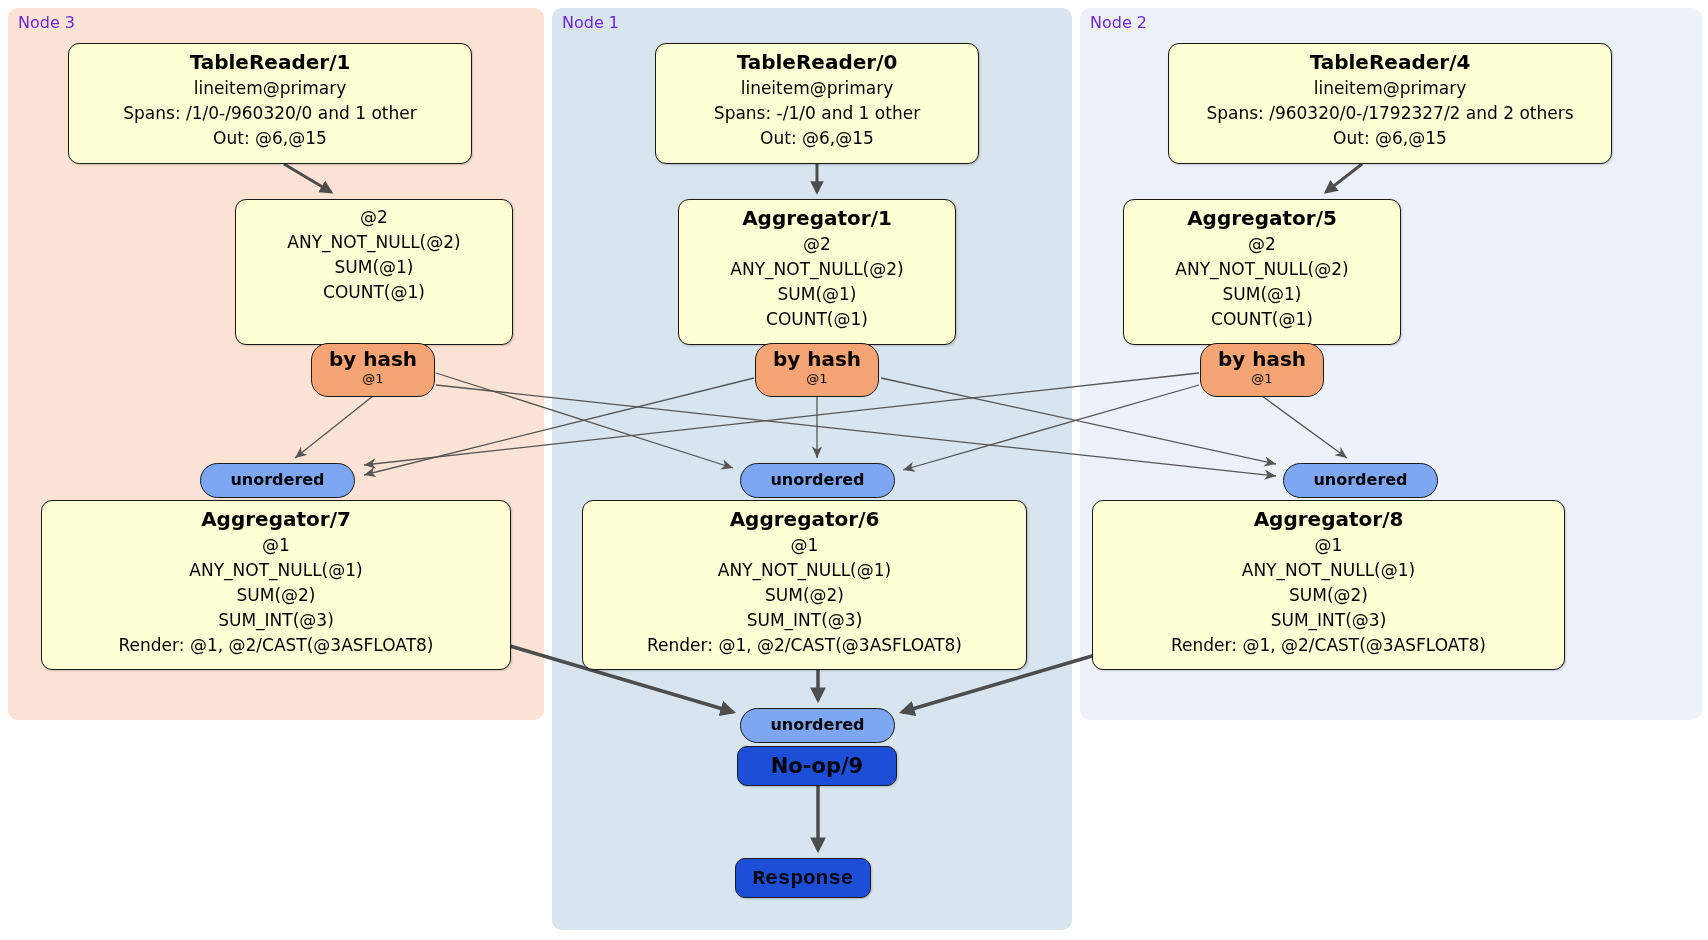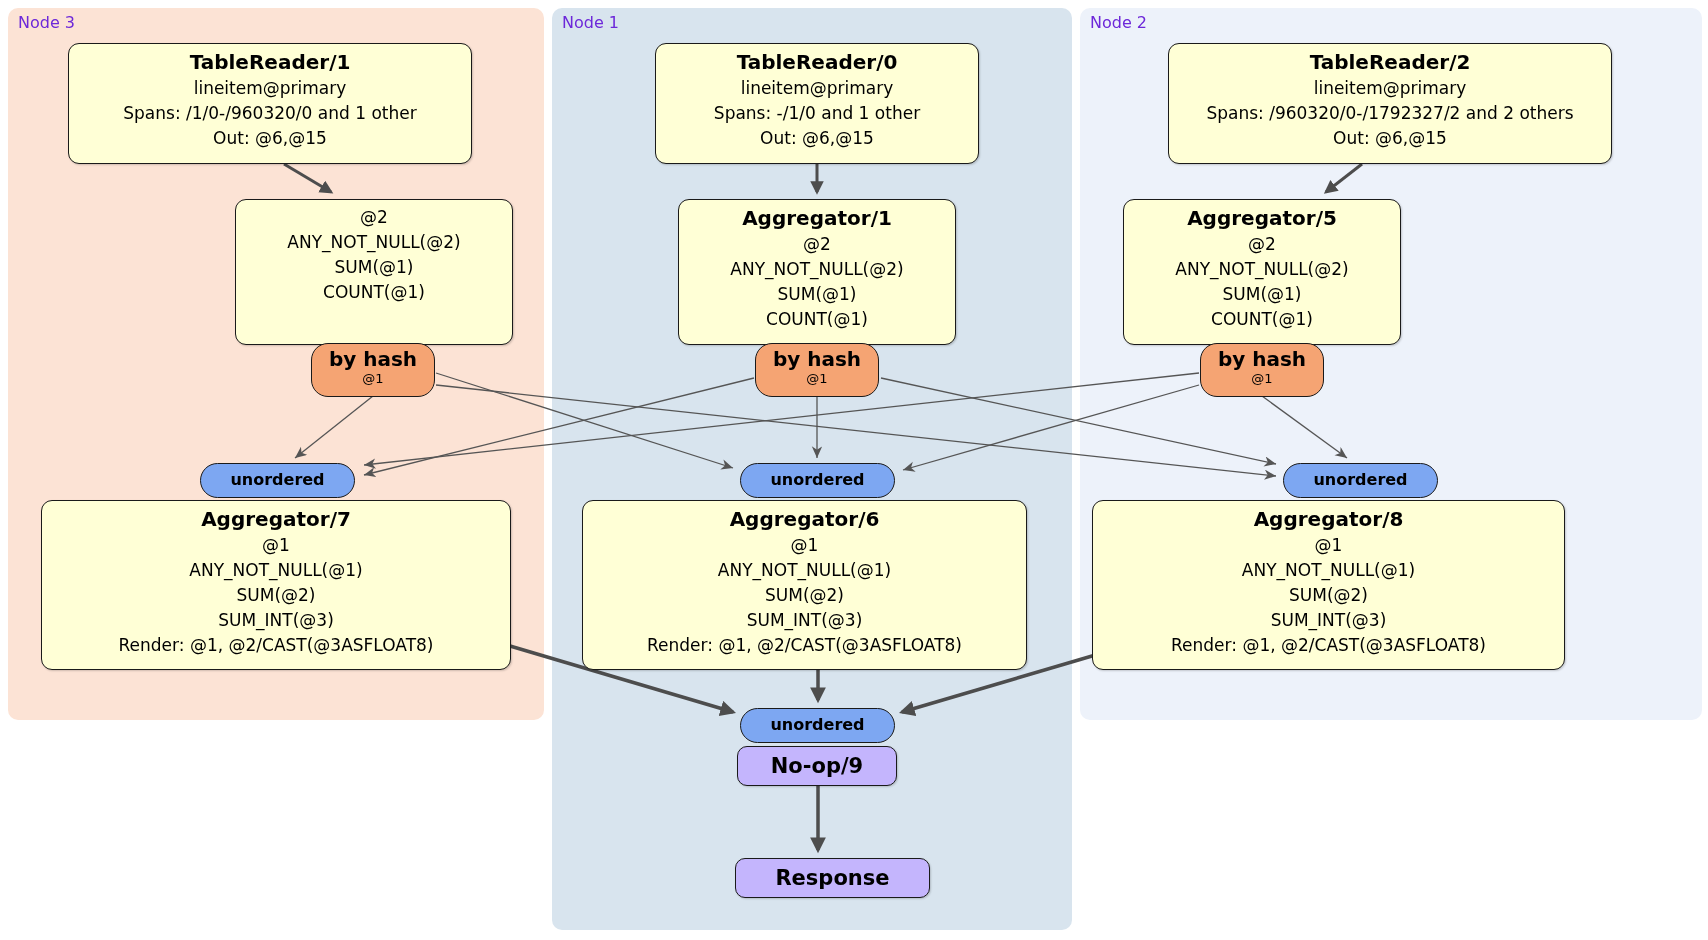--- a/index.html
+++ b/index.html
@@ -25,21 +25,21 @@
     width:124px;height:54px;text-align:center;box-sizing:border-box;padding-top:4px;
   }
   .router-label{font-weight:bold;font-size:20px;line-height:22px;}
   .router-detail{font-size:13px;line-height:18px;}
   .sync{
     position:absolute;z-index:4;background:#7da7f2;border:1.6px solid #1a1a1a;border-radius:18px;
     width:155px;height:35px;text-align:center;box-sizing:border-box;
     font-weight:bold;font-size:16px;line-height:31px;
   }
   .term{
-    position:absolute;z-index:3;background:#c4b5fd;border:1.6px solid #1a1a1a;border-radius:10px;
+    position:absolute;z-index:3;background:#1d4ed8;border:1.6px solid #1a1a1a;border-radius:10px;
     text-align:center;box-sizing:border-box;font-weight:bold;font-size:21px;
     display:flex;align-items:center;justify-content:center;
     box-shadow:1px 1px 2px rgba(0,0,0,0.18);
   }
 </style>
 </head>
 <body>
 
 <div class="canvas">
 
@@ -129,24 +129,24 @@
   <div class="pbox" style="left:582px;top:500px;width:445px;min-height:170px;">
     <div class="ptitle">Aggregator/6</div>
     <div class="pline">@1</div>
     <div class="pline">ANY_NOT_NULL(@1)</div>
     <div class="pline">SUM(@2)</div>
     <div class="pline">SUM_INT(@3)</div>
     <div class="pline">Render: @1, @2/CAST(@3ASFLOAT8)</div>
   </div>
   <div class="sync" style="left:740px;top:708px;">unordered</div>
   <div class="term" style="left:737px;top:746px;width:160px;height:40px;">No-op/9</div>
-  <div class="term" style="left:735px;top:858px;width:195px;height:40px;">Response</div>
+  <div class="term" style="left:735px;top:858px;width:136px;height:40px;font-family:Liberation Mono, monospace;">Response</div>
 
   <div class="pbox" style="left:1168px;top:43px;width:444px;min-height:121px;">
-    <div class="ptitle">TableReader/2</div>
+    <div class="ptitle">TableReader/4</div>
     <div class="pline">lineitem@primary</div>
     <div class="pline">Spans: /960320/0-/1792327/2 and 2 others</div>
     <div class="pline">Out: @6,@15</div>
   </div>
   <div class="pbox" style="left:1123px;top:199px;width:278px;min-height:146px;">
     <div class="ptitle">Aggregator/5</div>
     <div class="pline">@2</div>
     <div class="pline">ANY_NOT_NULL(@2)</div>
     <div class="pline">SUM(@1)</div>
     <div class="pline">COUNT(@1)</div>

